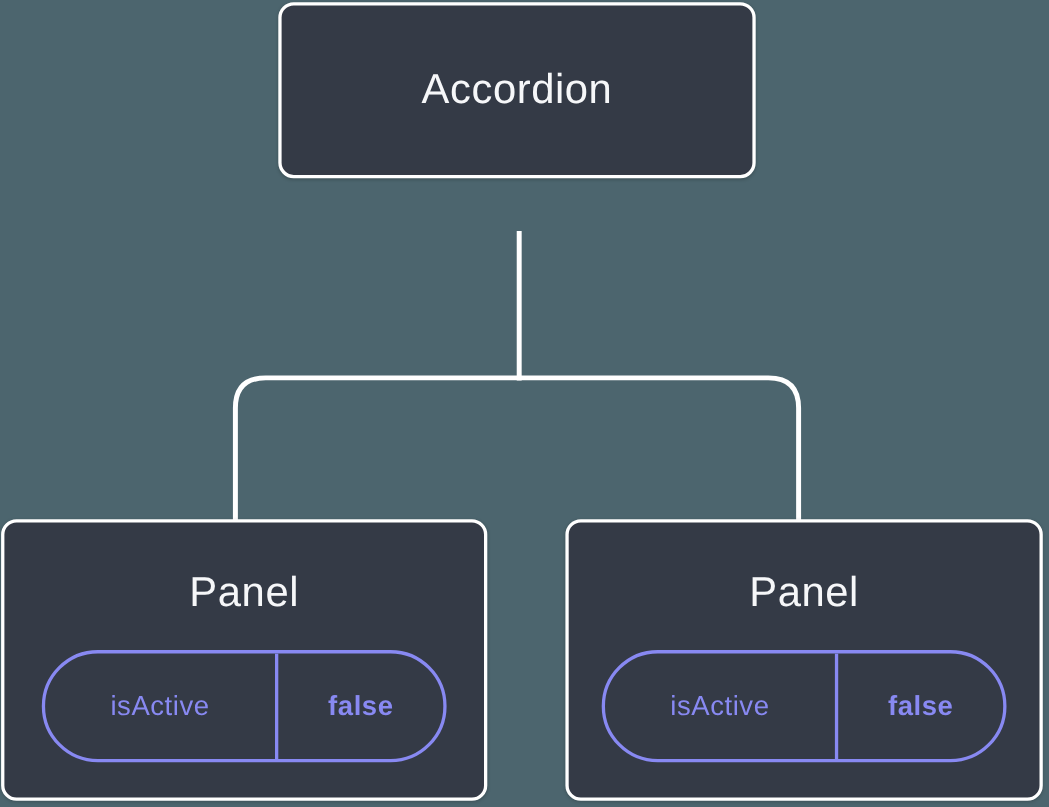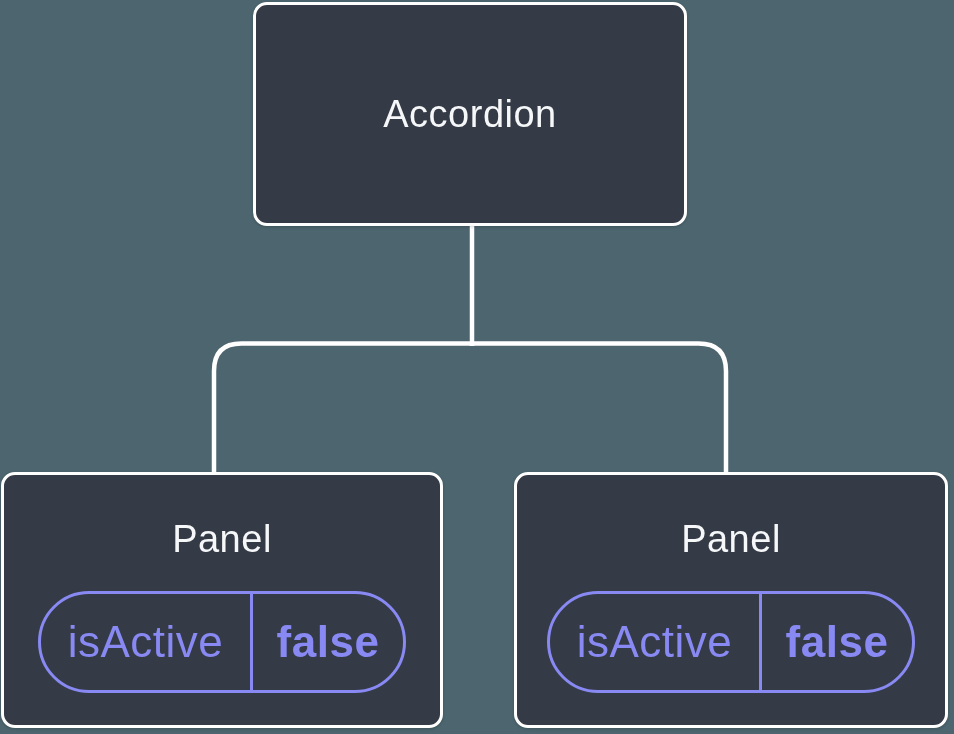--- a/index.html
+++ b/index.html
@@ -34,21 +34,21 @@
     background: #343A46;
     border: 3.5px solid #FFFFFF;
     border-radius: 14px;
     box-sizing: border-box;
     box-shadow: 0 1px 3px rgba(0,0,0,0.18);
   }
   .node-root {
     left: 253px;
     top: 2px;
     width: 434px;
-    height: 224px;
+    height: 160px;
     display: flex;
     align-items: center;
     justify-content: center;
   }
   .node-title {
     color: #F6F7F9;
     font-size: 38px;
     font-weight: 500;
     letter-spacing: 0.5px;
     line-height: 44px;
@@ -73,21 +73,21 @@
     box-sizing: border-box;
     display: flex;
     align-items: stretch;
     overflow: hidden;
   }
   .prop-cell {
     display: flex;
     align-items: center;
     justify-content: center;
     color: #8889F2;
-    font-size: 44px;
+    font-size: 25px;
     font-weight: 400;
     letter-spacing: 0.5px;
     white-space: nowrap;
   }
   .prop-cell-name {
     width: 212px;
     border-right: 3px solid #8889F2;
     box-sizing: border-box;
   }
   .prop-cell-value {

